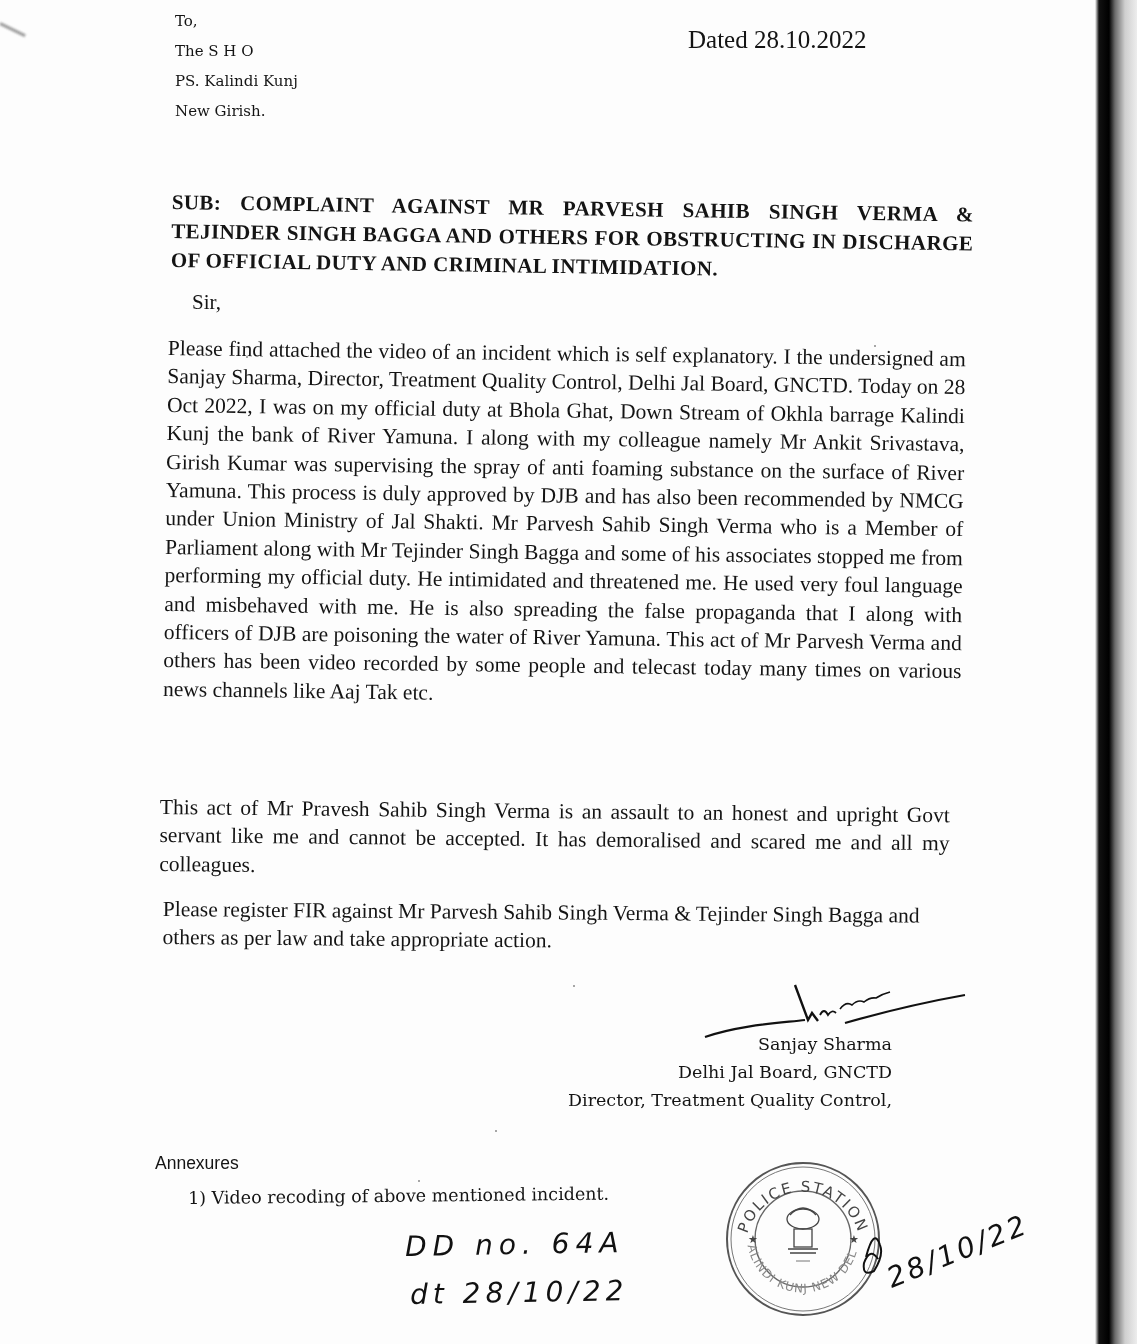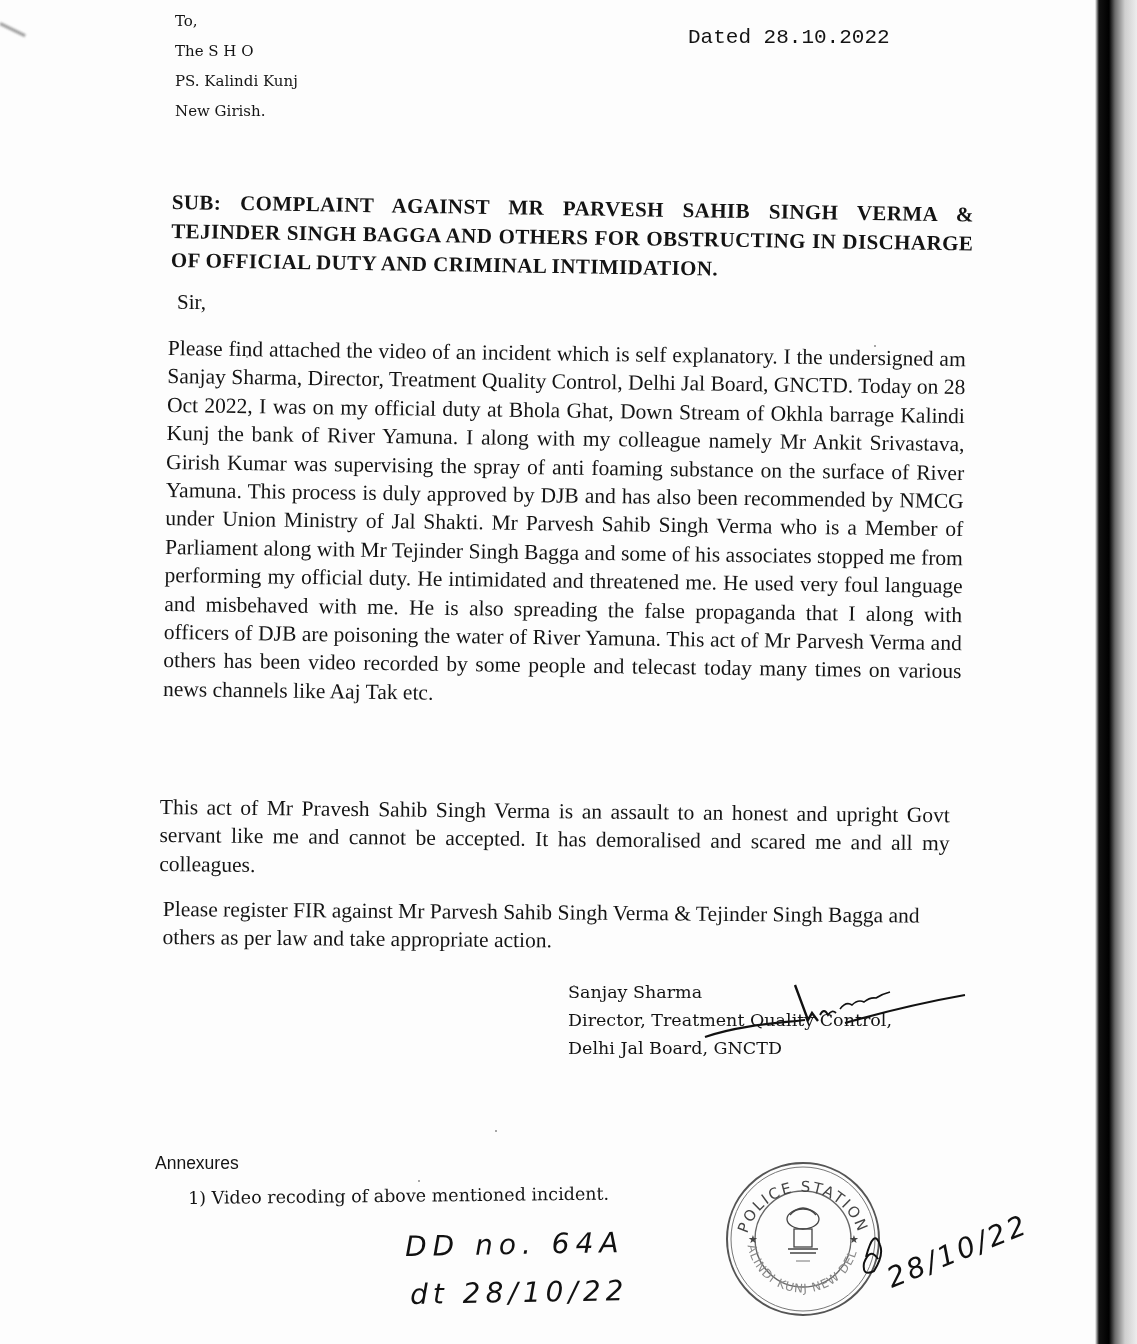--- a/index.html
+++ b/index.html
@@ -16,36 +16,36 @@
   .edge {
     position: absolute; top: 0; right: 0; width: 60px; height: 1344px;
     background: linear-gradient(to right, #fdfdfd 0px, #fdfdfd 18px, #111 22px, #000 32px, #6b6b6b 38px, #cfcfcf 48px, #ededed 60px);
   }
   .corner-mark {
     position: absolute; left: 0; top: 22px; width: 28px; height: 3px; background: #9a9a9a;
     transform: rotate(26deg); transform-origin: left center; filter: blur(1px);
   }
   .addr { position: absolute; left: 175px; top: 6px; font-size: 15px; line-height: 30px; font-family: "DejaVu Serif", serif; }
   .addr div { white-space: nowrap; }
-  .dated { position: absolute; left: 688px; top: 26px; font-size: 21px; font-family: Liberation Mono, monospace; }
+  .dated { position: absolute; left: 688px; top: 26px; font-size: 25px; font-family: Liberation Serif, serif; }
   .subject {
     position: absolute; left: 172px; top: 188px; width: 802px;
     font-family: "Liberation Serif", serif; font-weight: bold; font-size: 21px; line-height: 29px;
     text-align: justify; transform: rotate(0.9deg); transform-origin: left top; letter-spacing: 0.4px;
   }
-  .sir { position: absolute; left: 177px; top: 290px; font-family: "Liberation Serif", serif; font-size: 21px; }
+  .sir { position: absolute; left: 192px; top: 290px; font-family: "Liberation Serif", serif; font-size: 21px; }
   .body-para {
     position: absolute; font-family: "Liberation Serif", serif; font-size: 21.5px; line-height: 28.4px;
     text-align: justify; transform-origin: left top;
   }
   .p1 { left: 168px; top: 334px; width: 798px; transform: rotate(0.8deg); }
   .p2 { left: 160px; top: 793px; width: 790px; transform: rotate(0.6deg); }
   .p3 { left: 163px; top: 895px; width: 780px; transform: rotate(0.5deg); text-align: left; }
   .sig-block {
-    position: absolute; right: 198px; top: 978px; 
+    position: absolute; right: 198px; top: 1030px; text-align: right;
     font-family: "DejaVu Serif", serif; font-size: 17.5px; line-height: 28px;
   }
   .signature { position: absolute; left: 700px; top: 975px; }
   .annex-title { position: absolute; left: 155px; top: 1153px; font-family: Liberation Sans, sans-serif; font-size: 17.5px; }
   .annex-item { position: absolute; left: 188px; top: 1188px; font-family: "DejaVu Serif", serif; font-size: 17.5px; transform: rotate(-0.6deg); transform-origin: left top; }
   .hand { position: absolute; font-family: "DejaVu Sans", sans-serif; font-style: italic; color: #111; }
   .dd-no { left: 405px; top: 1228px; font-size: 28px; letter-spacing: 6px; transform: rotate(-1deg); }
   .dd-date { left: 410px; top: 1276px; font-size: 28px; letter-spacing: 5px; transform: rotate(-1deg); }
   .stamp { position: absolute; left: 718px; top: 1157px; width: 170px; height: 160px; }
   .stamp-date { left: 882px; top: 1264px; font-size: 28px; letter-spacing: 3px; transform: rotate(-22deg); transform-origin: left top; }
@@ -77,22 +77,22 @@
   <svg class="signature" width="270" height="70">
     <path d="M5 62 C 40 50, 80 48, 105 45" stroke="#111" stroke-width="2.2" fill="none"></path>
     <path d="M95 10 L 108 45 L 112 38 L 118 46" stroke="#111" stroke-width="2.4" fill="none"></path>
     <path d="M120 40 q4 -8 8 0 q4 -6 8 -2" stroke="#111" stroke-width="1.8" fill="none"></path>
     <path d="M140 34 q6 -8 12 -4 q6 -6 12 -3 q6 -5 12 -4 q6 -4 14 -6" stroke="#111" stroke-width="1.6" fill="none"></path>
     <path d="M145 48 C 180 38, 220 28, 265 20" stroke="#111" stroke-width="2.2" fill="none"></path>
   </svg>
 
   <div class="sig-block">
     <div>Sanjay Sharma</div>
+    <div>Delhi Jal Board, GNCTD</div>
     <div>Director, Treatment Quality Control,</div>
-    <div>Delhi Jal Board, GNCTD</div>
   </div>
 
   <div class="annex-title">Annexures</div>
   <div class="annex-item">1) Video recoding of above mentioned incident.</div>
 
   <div class="hand dd-no">DD no. 64A</div>
   <div class="hand dd-date">dt 28/10/22</div>
 
   <svg class="stamp" viewBox="0 0 170 160">
     <defs>

